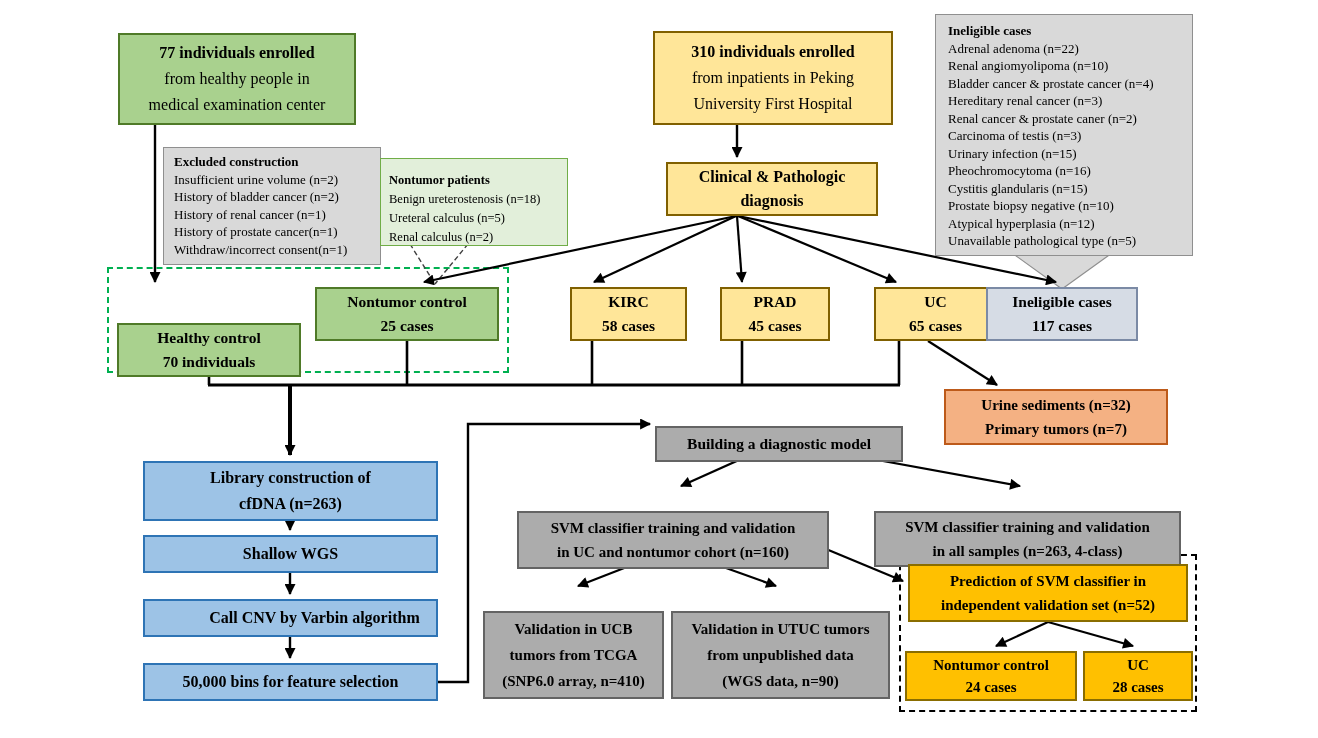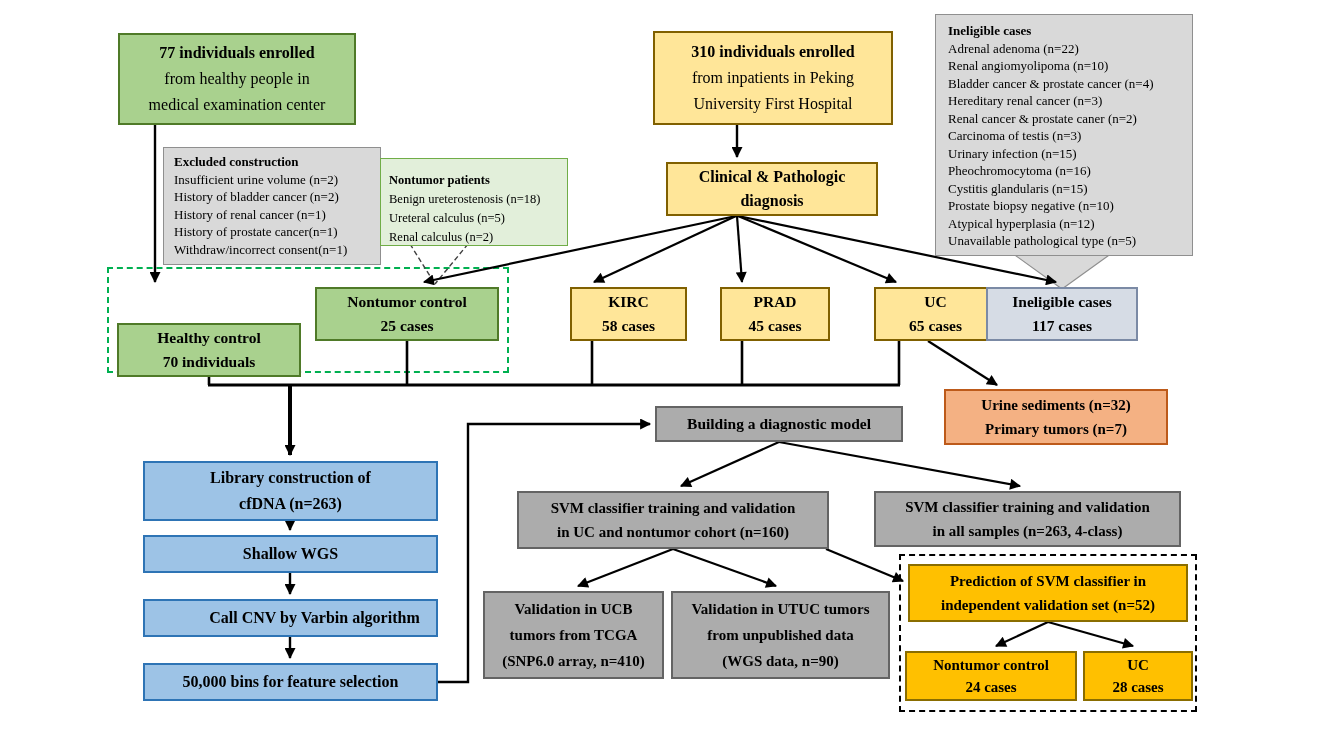--- a/index.html
+++ b/index.html
@@ -9,21 +9,21 @@
 
   .box { position:absolute; display:flex; flex-direction:column; justify-content:center;
          align-items:center; text-align:center; z-index:2; }
   .ln { width:100%; }
   .bold { font-weight:bold; }
   .reg  { font-weight:normal; }
 
   .green    { background:#A9D18E; border:2px solid #4f7a28; }
   .yellow   { background:#FFE699; border:2px solid #806000;margin-left:36px; }
   .blue     { background:#9DC3E6; border:2px solid #2E74B5; }
-  .graybox  { background:#ACACAC; border:2px solid #646464; }
+  .graybox  { background:#ACACAC; border:2px solid #646464;margin-top:20px; }
   .gold     { background:#FFC000; border:2px solid #8a6d00; }
   .lavender { background:#D6DCE5; border:2px solid #7b8aa5; }
   .orange   { background:#F4B183; border:2px solid #bd5a1a; }
 
   .callout { position:absolute; z-index:2; text-align:left; white-space:nowrap;
              background:#D9D9D9; border:1px solid #8f8f8f; }
   .callout.greenish { background:#E2EFDA; border-color:#70AD47; }
   .c-title { font-weight:bold; }
   .c-item  { font-weight:normal; }
 

